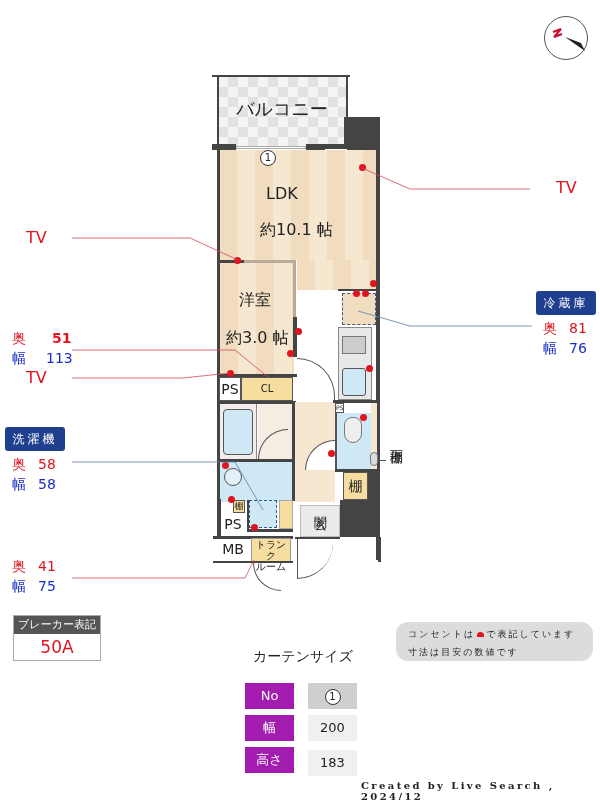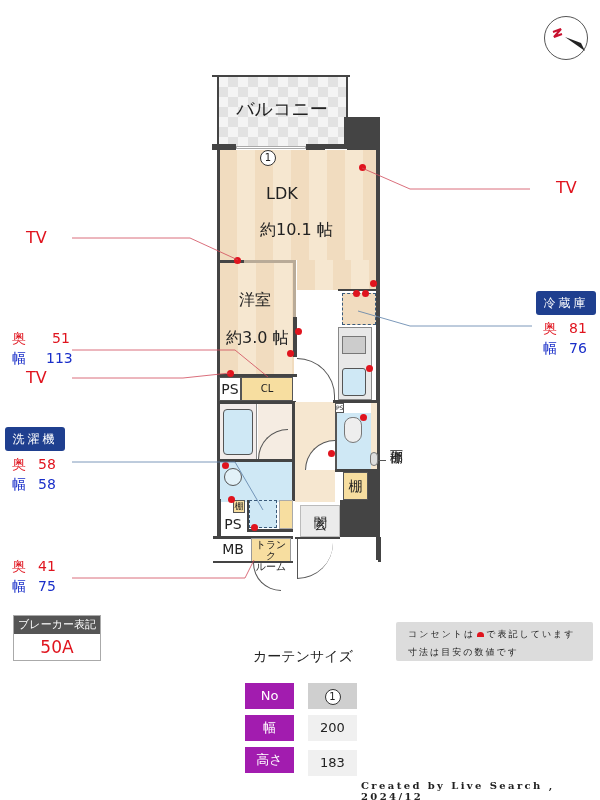--- a/index.html
+++ b/index.html
@@ -171,21 +171,21 @@
     <polyline points="358,311 410,326 532,326" stroke="#5a7fa8"></polyline>
     <polyline points="72,462 235,462 263,510" stroke="#5a7fa8"></polyline>
     <polyline points="72,578 245,578 254,560" stroke="#d04a5a"></polyline>
   </g>
 </svg>
 
 <div class="abs lbl red" style="left:556px;top:180px;font-size:16px;">TV</div>
 <div class="abs lbl red" style="left:26px;top:230px;font-size:16px;">TV</div>
 
 <div class="abs lbl" style="left:12px;top:330px;">
-  <div><span class="k red">奥</span><span class="red" style="padding-left:14px;">51</span></div>
+  <div><span class="k red">奥</span><span class="red" style="padding-left:14px;font-weight:bold;">51</span></div>
   <div style="margin-top:4px;"><span class="k blue" style="width:20px;">幅</span><span class="blue" style="padding-left:14px;">113</span></div>
 </div>
 <div class="abs lbl red" style="left:26px;top:370px;font-size:16px;">TV</div>
 
 <div class="abs badge-navy" style="left:536px;top:291px;width:60px;height:24px;line-height:24px;">冷蔵庫</div>
 <div class="abs lbl" style="left:543px;top:320px;">
   <div><span class="k red">奥</span><span class="red">81</span></div>
   <div style="margin-top:4px;"><span class="k blue">幅</span><span class="blue">76</span></div>
 </div>
 
@@ -208,18 +208,18 @@
 <div class="abs" style="left:253px;top:648px;font-size:14px;">カーテンサイズ</div>
 <div class="table-key" style="left:245px;top:683px;">No</div>
 <div class="table-val" style="left:308px;top:683px;background:#cfcfcf;">
   <span style="display:inline-block;width:16px;height:16px;border:1px solid #333;border-radius:50%;font-size:10px;line-height:14px;margin-top:5px;background:#fff;">1</span>
 </div>
 <div class="table-key" style="left:245px;top:715px;">幅</div>
 <div class="table-val" style="left:308px;top:715px;">200</div>
 <div class="table-key" style="left:245px;top:747px;">高さ</div>
 <div class="table-val" style="left:308px;top:750px;">183</div>
 
-<div class="abs" style="left:396px;top:622px;width:197px;height:39px;background:#dcdcdc;border-radius:2px;font-size:9px;letter-spacing:2px;padding:6px 12px;line-height:13px;color:#222;">
+<div class="abs" style="left:396px;top:622px;width:197px;height:39px;background:#dcdcdc;border-radius:12px;font-size:9px;letter-spacing:2px;padding:6px 12px;line-height:13px;color:#222;">
   <div><span>コンセントは</span><span style="display:inline-block;width:7px;height:5px;background:#e0141e;border-radius:4px 4px 0 0;margin:0 2px;"></span><span>で表記しています</span></div>
   <div style="margin-top:5px;">寸法は目安の数値です</div>
 </div>
 
 <div class="abs" style="left:361px;top:780px;font-family:'DejaVu Serif', serif;font-size:10px;letter-spacing:2.4px;font-weight:bold;">Created by Live Search , 2024/12</div>
 
 </body></html>

